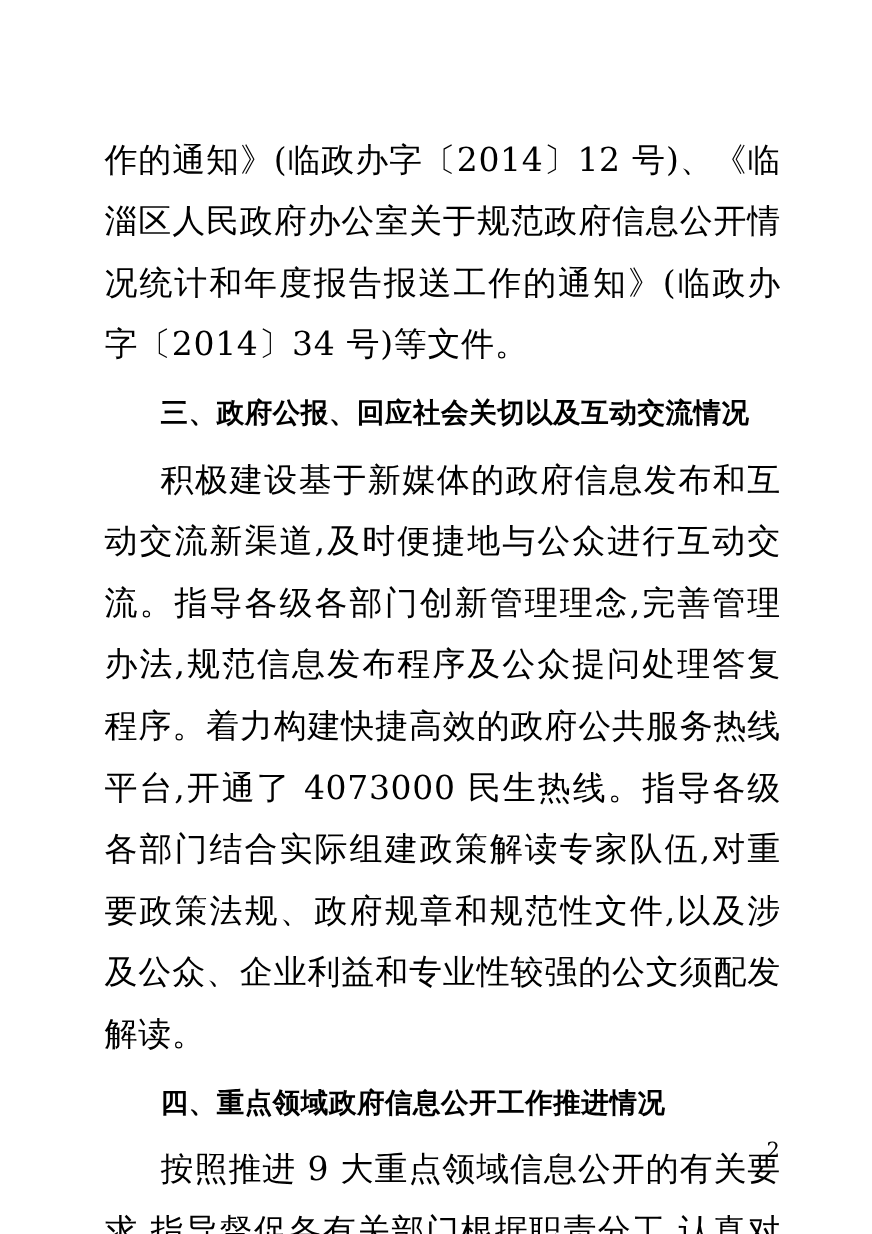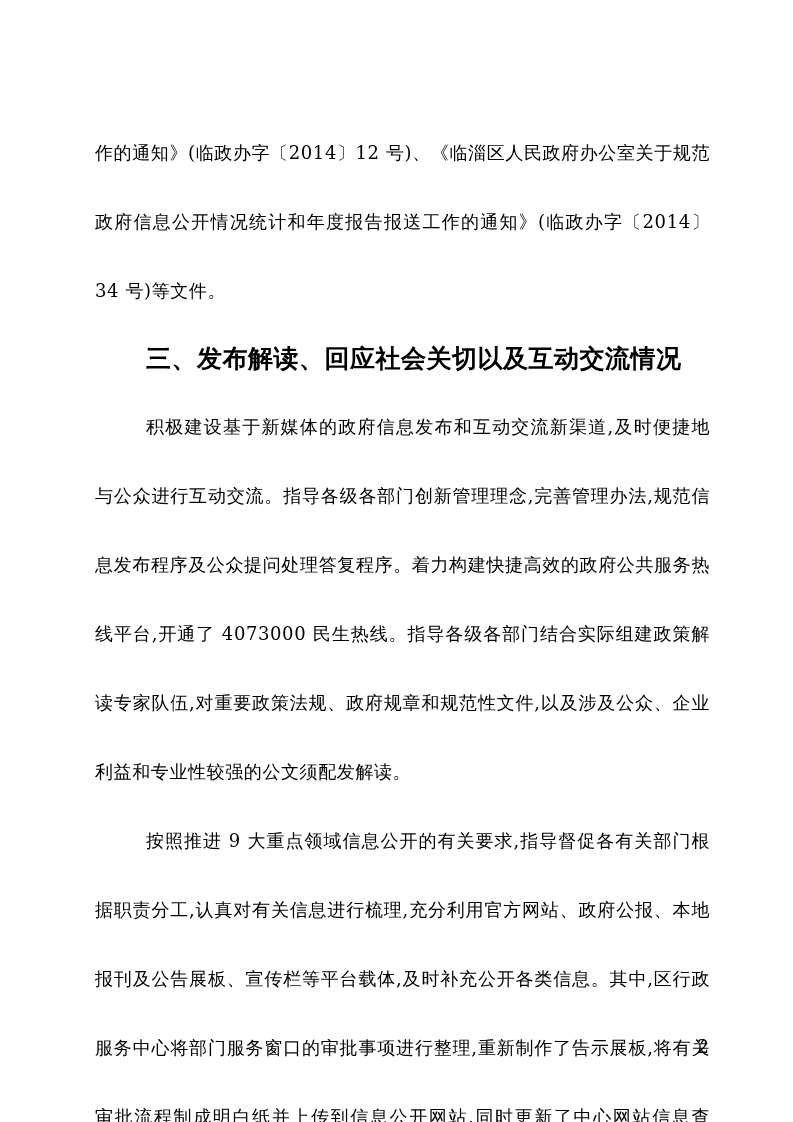--- a/index.html
+++ b/index.html
@@ -23,22 +23,22 @@
     height: 1122px;
     background: #ffffff;
   }
   .content {
     position: absolute;
     left: 95px;
     top: 118px;
     width: 615px;
   }
   .para {
-    font-size: 18px;
-    line-height: 69px;
+    font-size: 30px;
+    line-height: 56px;
     letter-spacing: 0.6px;
     text-align: justify;
     text-justify: inter-ideograph;
     margin: 0;
   }
   .para.indent {
     text-indent: 51px;
   }
   .heading {
     font-size: 25px;
@@ -65,23 +65,24 @@
   }
 </style>
 </head>
 <body>
 
 <div class="page">
   <div class="content">
 
     <p class="para">作的通知》(临政办字〔2014〕12 号)、《临淄区人民政府办公室关于规范政府信息公开情况统计和年度报告报送工作的通知》(临政办字〔2014〕34 号)等文件。</p>
 
-    <h2 class="heading gap-before gap-after">三、发布解读、回应社会关切以及互动交流情况</h2>
+    <h2 class="heading gap-before gap-after">三、政府公报、回应社会关切以及互动交流情况</h2>
 
     <p class="para indent">积极建设基于新媒体的政府信息发布和互动交流新渠道,及时便捷地与公众进行互动交流。指导各级各部门创新管理理念,完善管理办法,规范信息发布程序及公众提问处理答复程序。着力构建快捷高效的政府公共服务热线平台,开通了 4073000 民生热线。指导各级各部门结合实际组建政策解读专家队伍,对重要政策法规、政府规章和规范性文件,以及涉及公众、企业利益和专业性较强的公文须配发解读。</p>
 
+    <h2 class="heading gap-before gap-after">四、重点领域政府信息公开工作推进情况</h2>
 
     <p class="para indent">按照推进 9 大重点领域信息公开的有关要求,指导督促各有关部门根据职责分工,认真对有关信息进行梳理,充分利用官方网站、政府公报、本地报刊及公告展板、宣传栏等平台载体,及时补充公开各类信息。其中,区行政服务中心将部门服务窗口的审批事项进行整理,重新制作了告示展板,将有关审批流程制成明白纸并上传到信息公开网站,同时更新了中心网站信息查询、公开系统和服务大厅信息滚动显示屏、触摸屏等设施,对审批过程、结果及时进行公开。区政府法制局对网站公开的区级行政许</p>
 
   </div>
 
   <div class="page-number">2</div>
 </div>
 
 </body></html>

